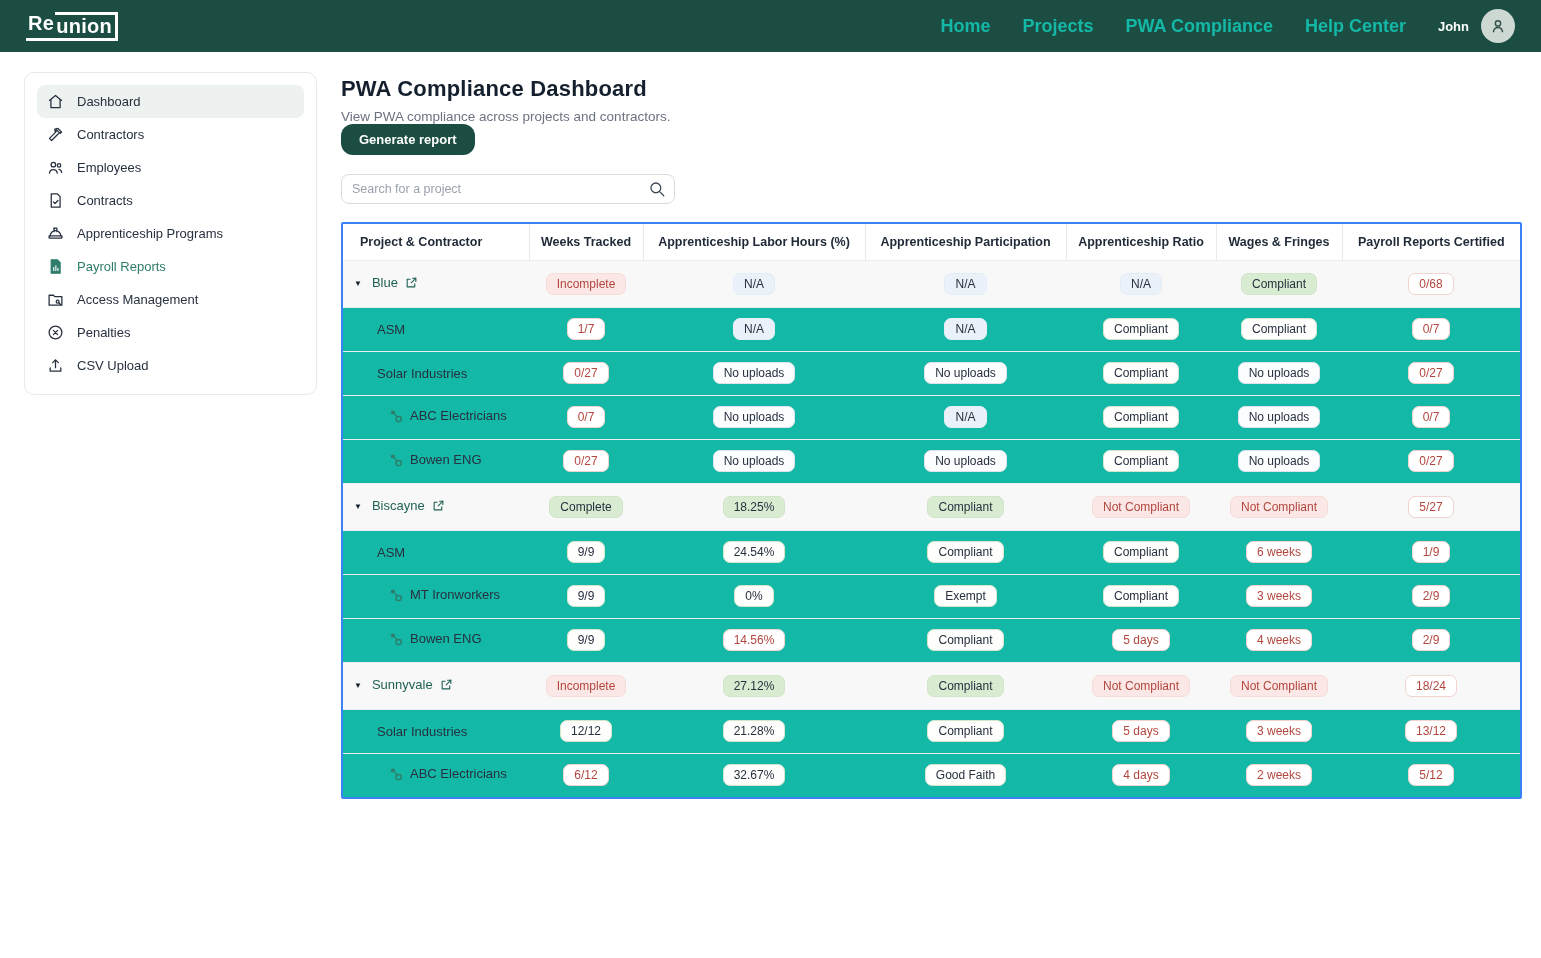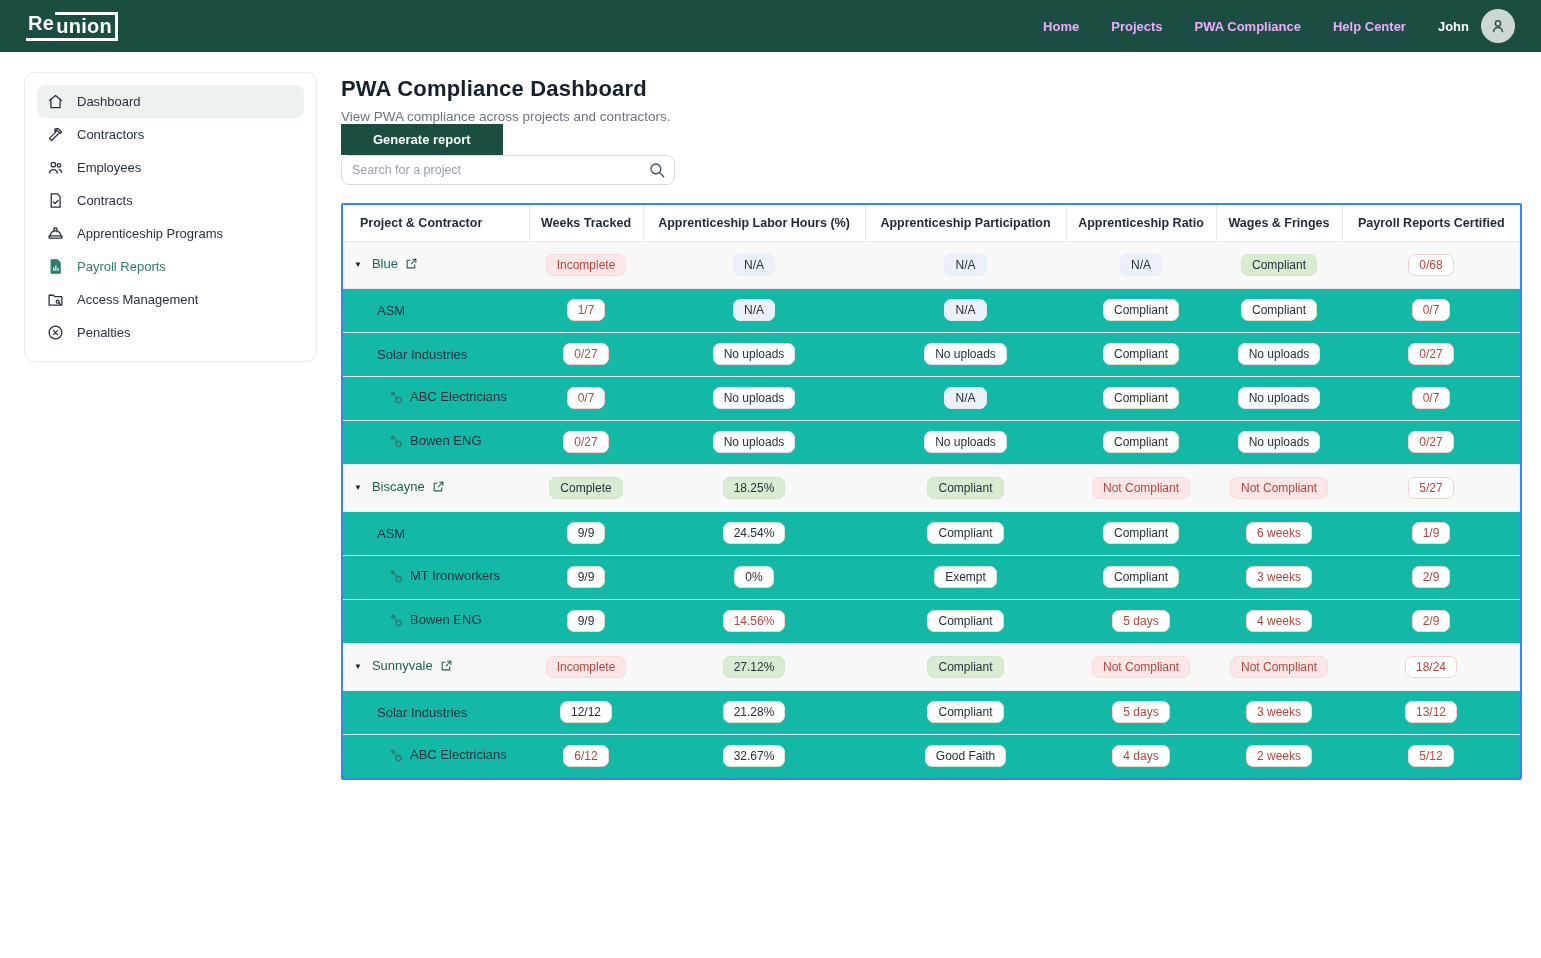--- a/index.html
+++ b/index.html
@@ -11,21 +11,21 @@
   }
   
   .topbar {
     height:52px; background:#1b4d43; display:flex; align-items:center;
     padding:4px 26px; color:#fff;
   }
   .logo { font-weight:800; font-size:20px; letter-spacing:.3px; display:inline-flex; cursor:pointer; }
   .logo-re { border-bottom:3px solid #fff; padding:0 1px 0 2px; }
   .logo-union { border:3px solid #fff; border-left:0; padding:0 3px 0 1px; }
   .topnav { margin-left:auto; display:flex; align-items:center; gap:32px; }
-  .topnav a { color:#f0abfc; text-decoration:none; font-size:13px; font-weight:700; cursor:pointer; }
+  .topnav a { color:#14b8a6; text-decoration:none; font-size:18px; font-weight:700; cursor:pointer; }
   .user-wrap { display:flex; align-items:center; gap:12px; margin-left:32px; }
   .user-name { font-size:13px; font-weight:700; }
   .avatar { width:34px; height:34px; border-radius:50%; background:#ccd8d1; display:flex; align-items:center; justify-content:center; cursor:pointer; }
   
   .layout { display:flex; align-items:flex-start; }
   
   .sidebar {
     width:293px; margin:20px 0 0 24px; background:#fff;
     border:1px solid #e7e9ec; border-radius:10px; padding:12px; flex:none;
   }
@@ -37,24 +37,24 @@
   .side-item svg { width:17px; height:17px; stroke:#27303f; fill:none; stroke-width:1.8; stroke-linecap:round; stroke-linejoin:round; }
   .side-item.active { background:#edf1ef; }
   .side-item.teal { color:#2e7d6b; }
   .side-item.teal svg { stroke:#2e7d6b; }
   
   .main { flex:1; margin:24px 23px 0 24px; }
   .main-head { display:flex; align-items:flex-start; justify-content:space-between;flex-direction:column; }
   .page-title { font-size:22px; font-weight:700; color:#15202e; letter-spacing:.2px; }
   .page-sub { font-size:13.5px; color:#6b7280; margin-top:7px; }
   .gen-btn {
-    background:#1b4d43; color:#fff; border:none; border-radius:0;
-    font-family:inherit; font-size:13px; font-weight:700; padding:8px 32px; cursor:pointer;
-  }
-  .search-wrap { position:relative; width:334px; }
+    background:#1b4d43; color:#fff; border:none; border-radius:12px;
+    font-family:inherit; font-size:13px; font-weight:700; padding:8px 18px; cursor:pointer;
+  }
+  .search-wrap { position:relative; width:334px; margin-top:19px; }
   .search-input {
     width:100%; height:30px; border:1px solid #d8dce1; border-radius:8px;
     font-family:inherit; font-size:12.5px; color:#27303f; padding:0 34px 0 10px; outline:none;
   }
   .search-input::placeholder { color:#9aa2ad; }
   .search-ic { position:absolute; right:9px; top:6px; width:18px; height:18px; cursor:pointer; }
   .search-ic svg { width:18px; height:18px; stroke:#3c4655; fill:none; stroke-width:1.7; stroke-linecap:round; }
   
   .tbl-wrap { margin-top:18px; border:2px solid #3b82f6; border-radius:2px; }
   table { width:100%; border-collapse:collapse; table-layout:fixed; }
@@ -186,20 +186,30 @@
       <span>Access Management</span>
     </div>
     <div class="side-item">
       <span class="ic">
           <svg viewBox="0 0 24 24">
             <circle cx="12" cy="12" r="9"></circle>
             <path d="M9 9l6 6M15 9l-6 6"></path>
           </svg>
         </span>
       <span>Penalties</span>
+    </div>
+    <div class="side-item">
+      <span class="ic">
+          <svg viewBox="0 0 24 24">
+            <path d="M12 15V4.5"></path>
+            <path d="M8 8l4-4 4 4"></path>
+            <path d="M4.5 15.5v4.5h15v-4.5"></path>
+          </svg>
+        </span>
+      <span>CSV Upload</span>
     </div>
   </aside>
 
   <main class="main">
     <div class="main-head">
       <div>
         <h1 class="page-title">PWA Compliance Dashboard</h1>
         <div class="page-sub">View PWA compliance across projects and contractors.</div>
       </div>
       <button class="gen-btn">Generate report</button>

